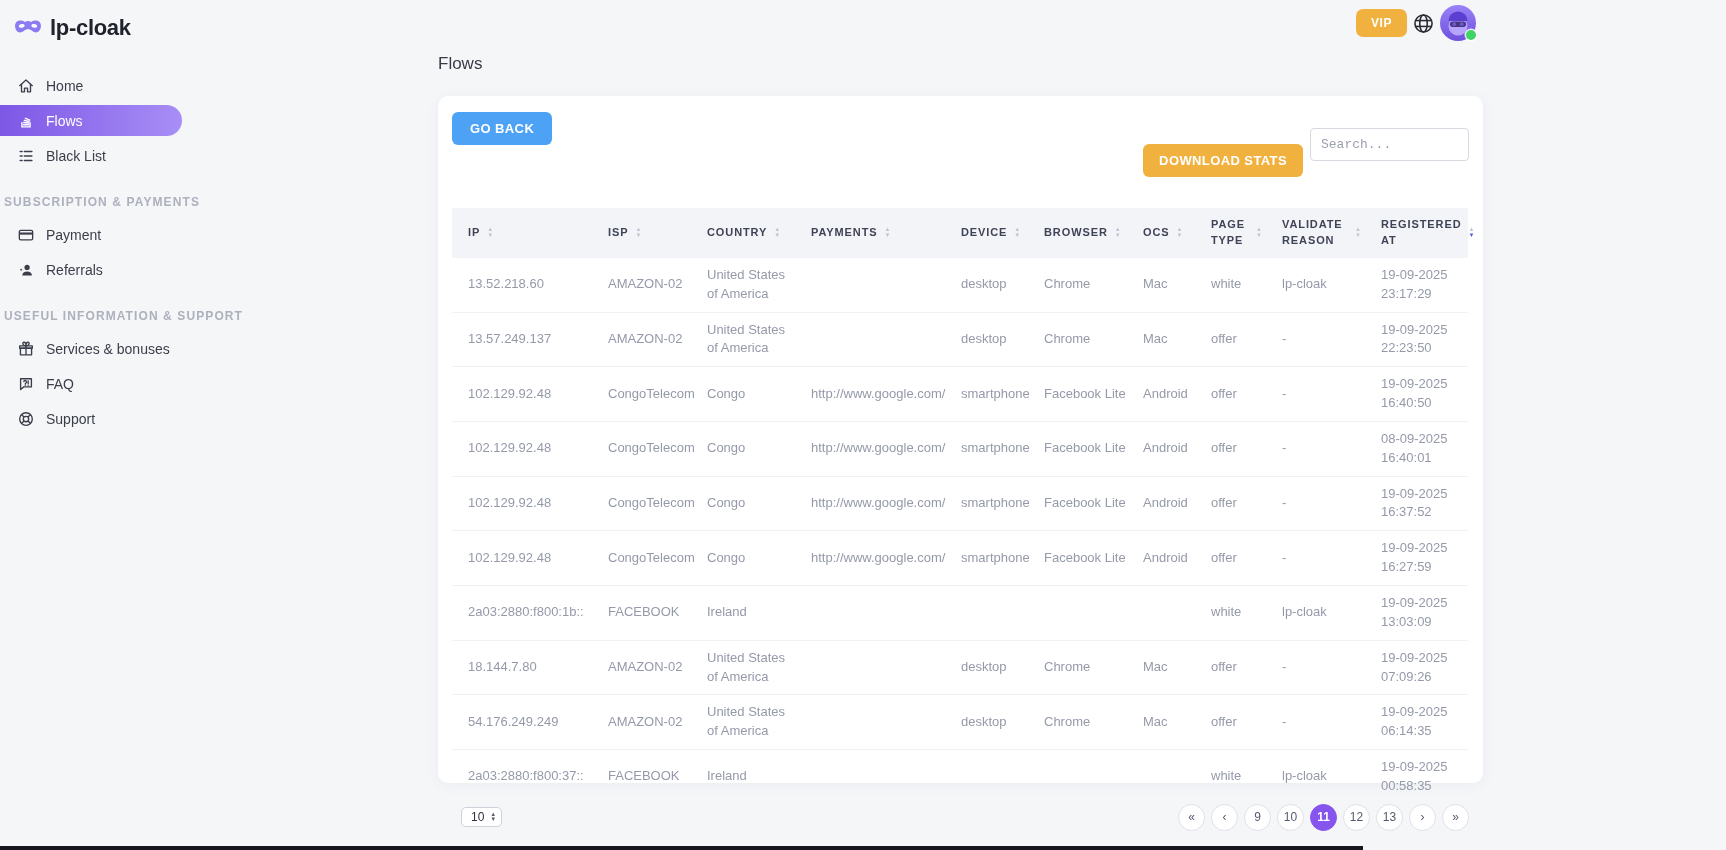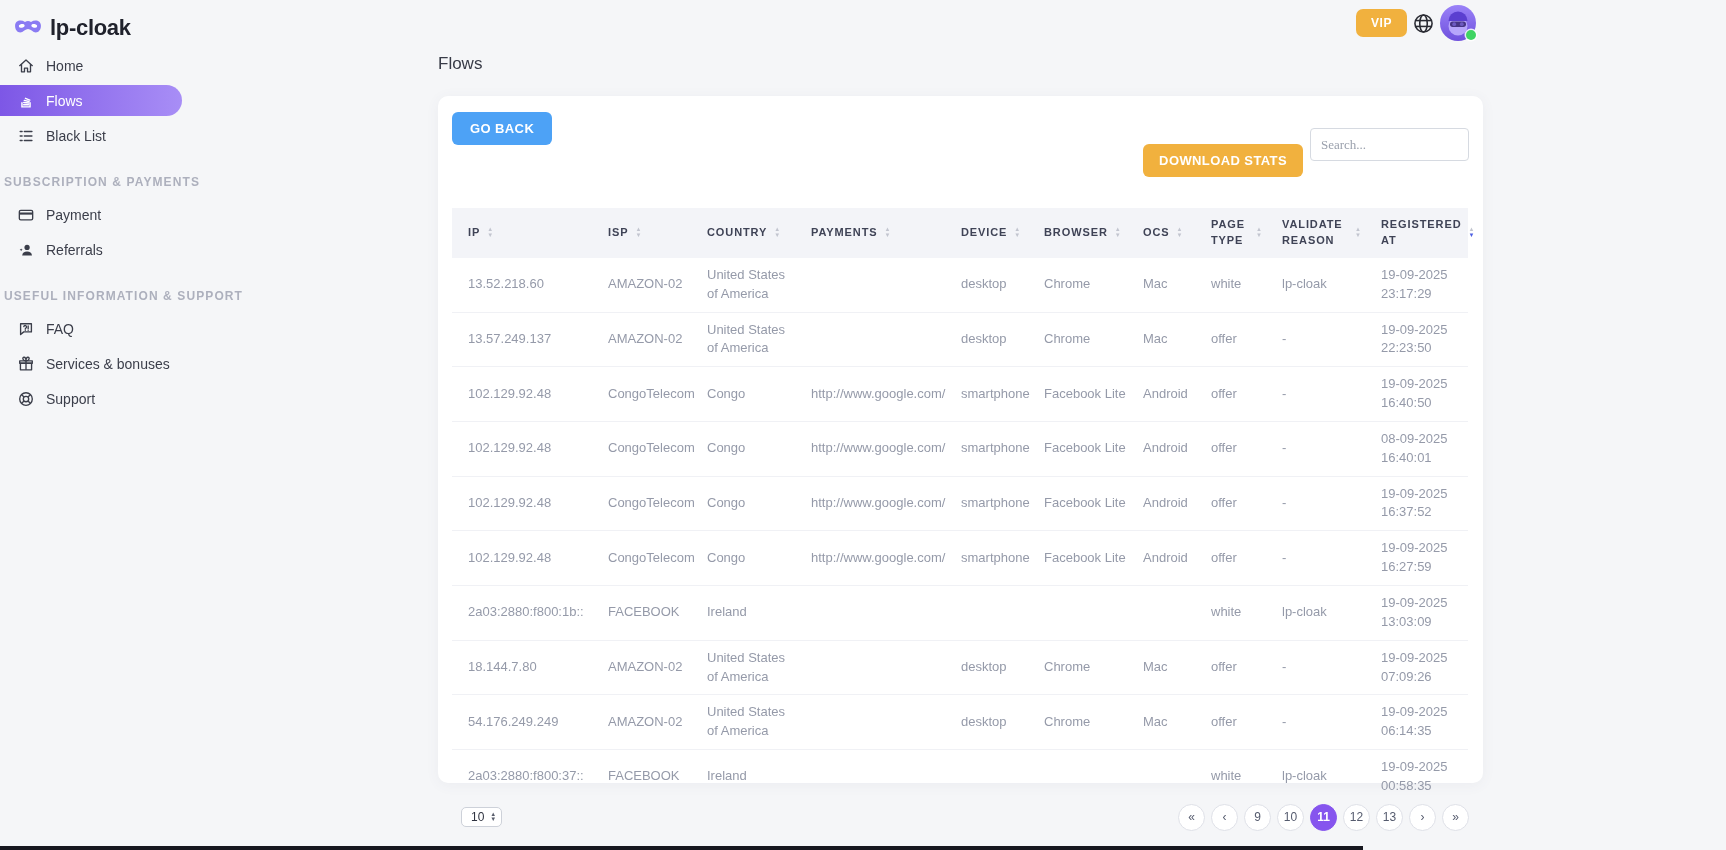--- a/index.html
+++ b/index.html
@@ -28,21 +28,21 @@
     border-radius:0 18px 18px 0;
   }
   .nav-section {
     display:flex; align-items:center;
     margin:24px 0 10px 0; padding-right:20px;
     font-size:12px; font-weight:bold; letter-spacing:1.1px; color:#adb0bd;
     white-space:nowrap;
   }
   .nav-section::before { content:""; width:5px; height:1px; background:#e2e4ea; margin-right:4px; }
   .nav-section::after { content:""; flex:1; height:1px; background:#e2e4ea; margin-left:6px; }
-  .grp1 { margin-top:6px; }
+  .grp1 { margin-top:26px; }
 
   
   .topbar { position:absolute; top:4px; left:1356px; display:flex; align-items:center; gap:5px; height:38px; }
   .vip-btn {
     background:var(--accent-orange); color:#fff; border:none; cursor:pointer;
     font-family:inherit; font-size:12px; font-weight:bold; letter-spacing:0.6px;
     padding:7px 15px; border-radius:7px;
   }
   .globe-btn { background:none; border:none; cursor:pointer; display:flex; padding:0; }
   .avatar { position:relative; width:36px; height:36px; cursor:pointer; }
@@ -67,21 +67,21 @@
   }
   .toolbar-right { display:flex; align-items:center; gap:7px; }
   .btn-orange {
     background:var(--accent-orange); color:#fff; border:none; cursor:pointer;
     font-family:inherit; font-size:13px; font-weight:bold; letter-spacing:0.4px;
     padding:9px 16px; border-radius:6px;margin-top:32px;
   }
   .search-input {
     width:159px; height:33px; padding:0 10px;
     border:1px solid #d6dae1; border-radius:4px; background:#fff;
-    font-family:Liberation Serif, serif; font-size:13px; color:#1d4ed8; outline:none;
+    font-family:Liberation Mono, monospace; font-size:13px; color:#1d4ed8; outline:none;
   }
   .search-input::placeholder { color:#9ba1ad; }
 
   
   table { width:1016px; border-collapse:collapse; table-layout:fixed; margin-top:31px; }
   thead th {
     background:#f3f4f8; text-align:left; vertical-align:middle;
     padding:9px 4px 9px 16px; height:49px; cursor:pointer;
   }
   .th-inner { display:flex; align-items:center; }
@@ -190,40 +190,40 @@
         <path d="M4.6 8.2 l0.5 1.1 1.1 0.5 -1.1 0.5 -0.5 1.1 -0.5 -1.1 -1.1 -0.5 1.1 -0.5 z"></path>
       </svg>
     </span>
     <span>Referrals</span>
   </div>
 
   <div class="nav-section">USEFUL INFORMATION &amp; SUPPORT</div>
 
   <div class="nav-item">
     <span style="display:flex;">
+      <svg width="18" height="18" viewBox="0 0 20 20" fill="none" stroke="#3b3e4a" stroke-width="1.5" stroke-linejoin="round">
+        <rect x="3.8" y="9.2" width="12.4" height="7.3"></rect>
+        <rect x="3" y="6.6" width="14" height="2.6"></rect>
+        <line x1="10" y1="6.6" x2="10" y2="16.5"></line>
+        <path d="M10 6.4 c-3.4 0 -4.6 -3.4 -2.4 -3.9 1.6 -0.4 2.4 1.8 2.4 3.9 c0 -2.1 0.8 -4.3 2.4 -3.9 2.2 0.5 1 3.9 -2.4 3.9 z"></path>
+      </svg>
+    </span>
+    <span>Services &amp; bonuses</span>
+  </div>
+  <div class="nav-item">
+    <span style="display:flex;">
       <svg width="18" height="18" viewBox="0 0 20 20" fill="none" stroke="#3b3e4a" stroke-width="1.5" stroke-linecap="round" stroke-linejoin="round">
         <path d="M4 4.2 h12 v9 h-8.5 l-3.5 3 z"></path>
         <path d="M7.6 7.4 a1.5 1.5 0 1 1 2.3 1.5 c-0.5 0.35 -0.7 0.6 -0.7 1.1"></path>
         <line x1="9.2" y1="11.4" x2="9.2" y2="11.5"></line>
         <line x1="12.4" y1="6.6" x2="12.4" y2="9.6"></line>
         <line x1="12.4" y1="11.4" x2="12.4" y2="11.5"></line>
       </svg>
     </span>
     <span>FAQ</span>
-  </div>
-  <div class="nav-item">
-    <span style="display:flex;">
-      <svg width="18" height="18" viewBox="0 0 20 20" fill="none" stroke="#3b3e4a" stroke-width="1.5" stroke-linejoin="round">
-        <rect x="3.8" y="9.2" width="12.4" height="7.3"></rect>
-        <rect x="3" y="6.6" width="14" height="2.6"></rect>
-        <line x1="10" y1="6.6" x2="10" y2="16.5"></line>
-        <path d="M10 6.4 c-3.4 0 -4.6 -3.4 -2.4 -3.9 1.6 -0.4 2.4 1.8 2.4 3.9 c0 -2.1 0.8 -4.3 2.4 -3.9 2.2 0.5 1 3.9 -2.4 3.9 z"></path>
-      </svg>
-    </span>
-    <span>Services &amp; bonuses</span>
   </div>
   <div class="nav-item">
     <span style="display:flex;">
       <svg width="18" height="18" viewBox="0 0 20 20" fill="none" stroke="#3b3e4a" stroke-width="1.5">
         <circle cx="10" cy="10" r="7"></circle>
         <circle cx="10" cy="10" r="3"></circle>
         <line x1="5.2" y1="5.2" x2="7.8" y2="7.8"></line>
         <line x1="14.8" y1="5.2" x2="12.2" y2="7.8"></line>
         <line x1="5.2" y1="14.8" x2="7.8" y2="12.2"></line>
         <line x1="14.8" y1="14.8" x2="12.2" y2="12.2"></line>

